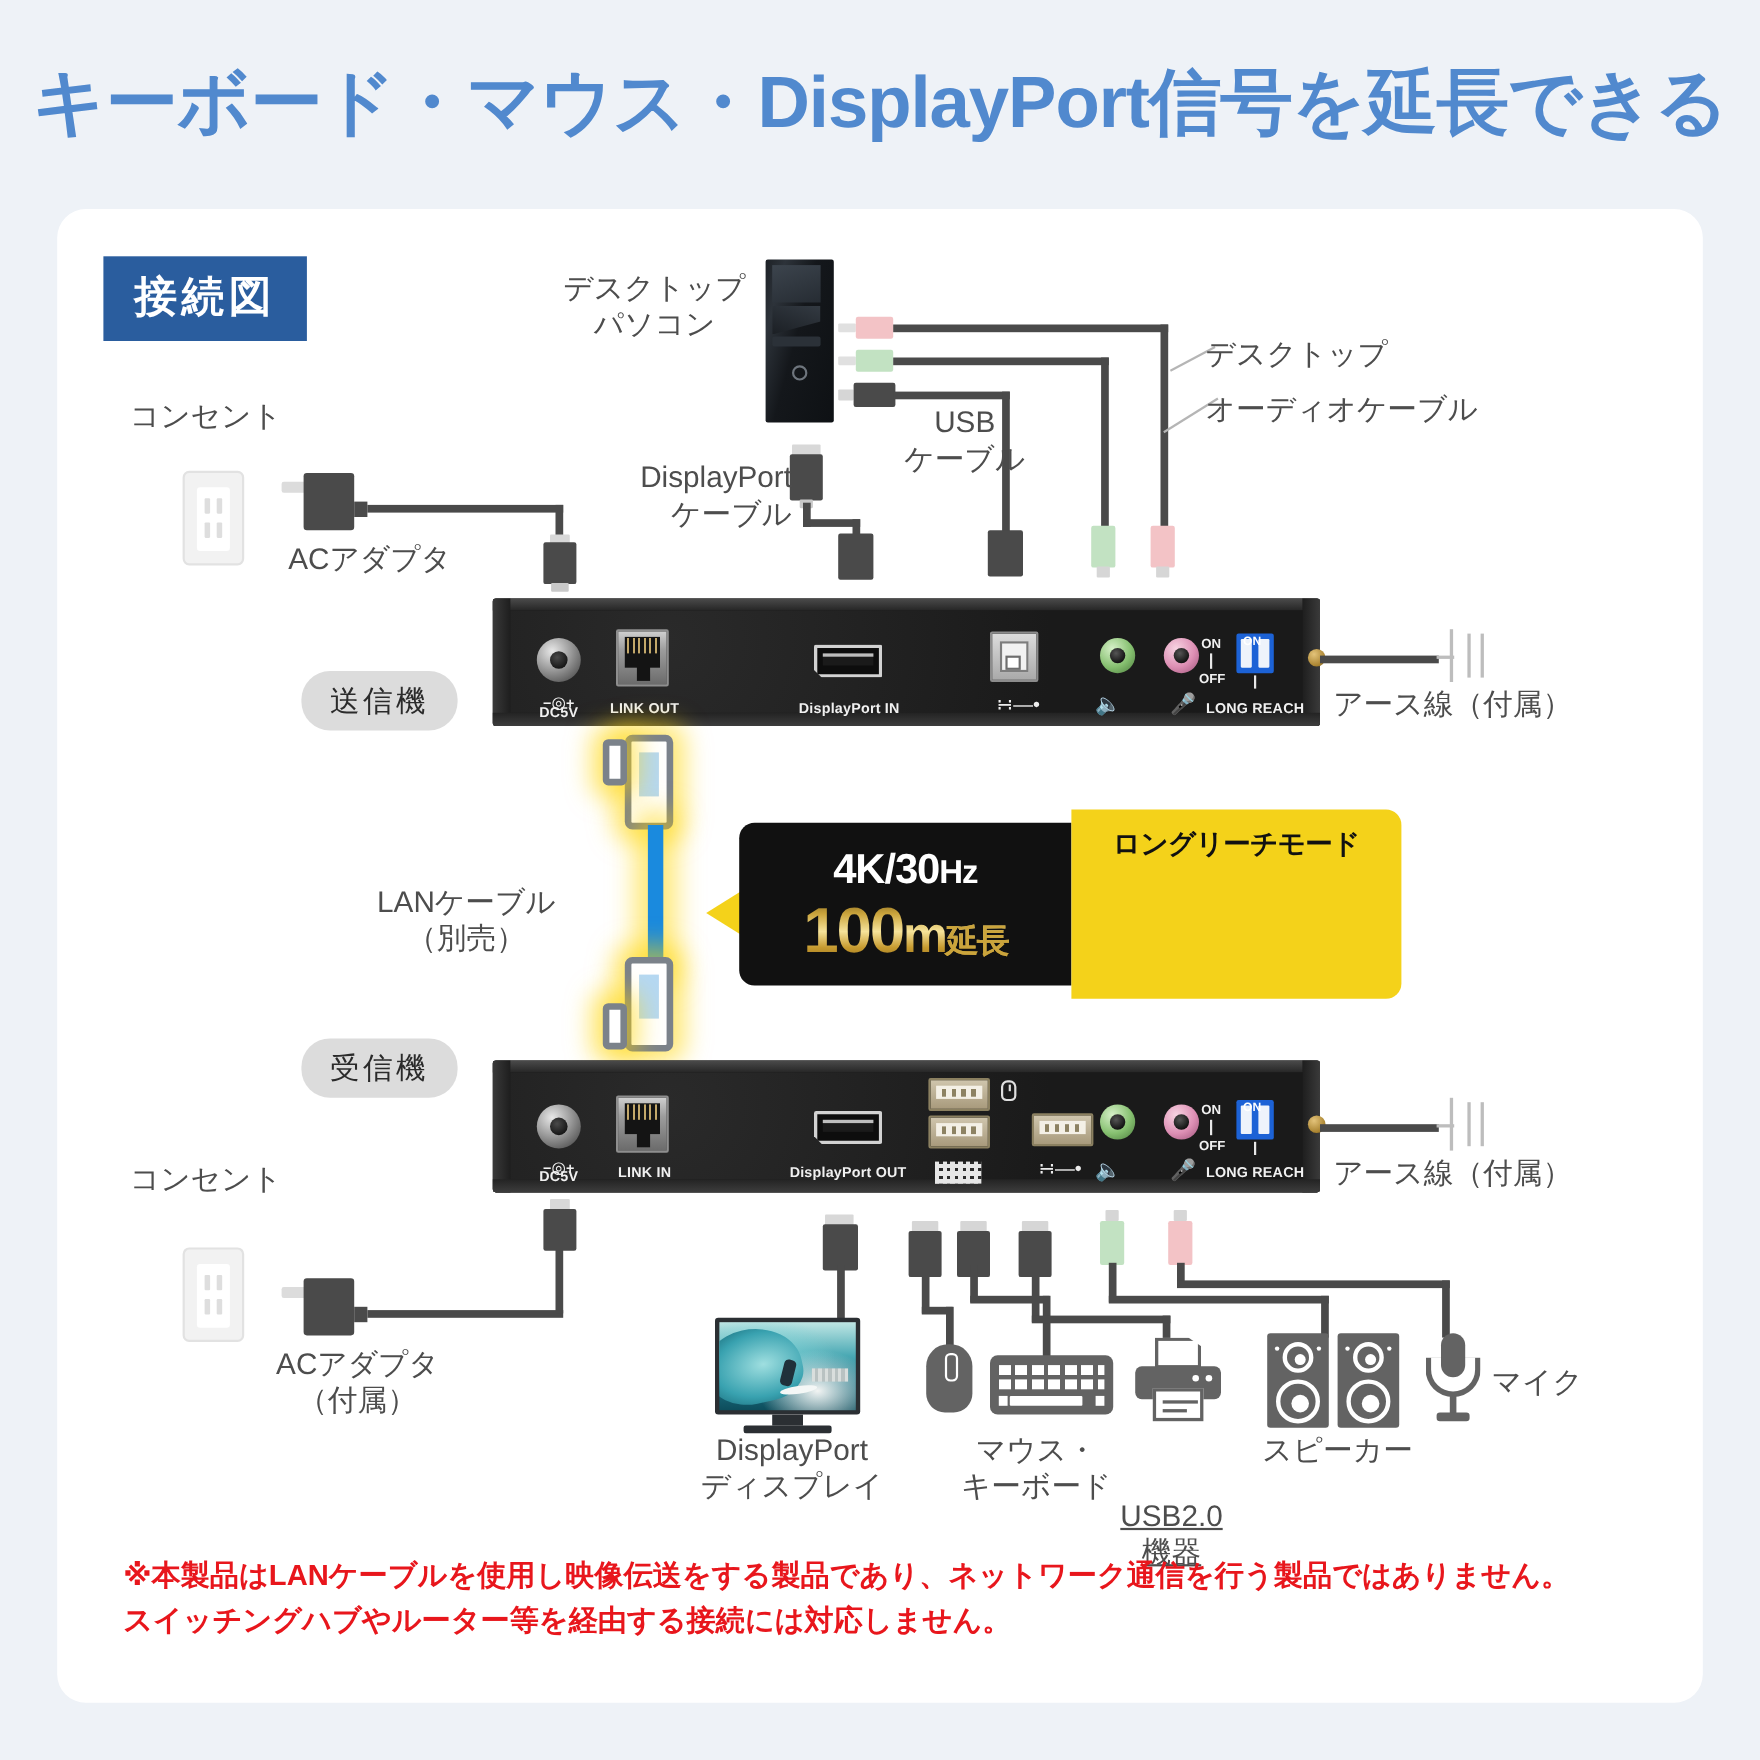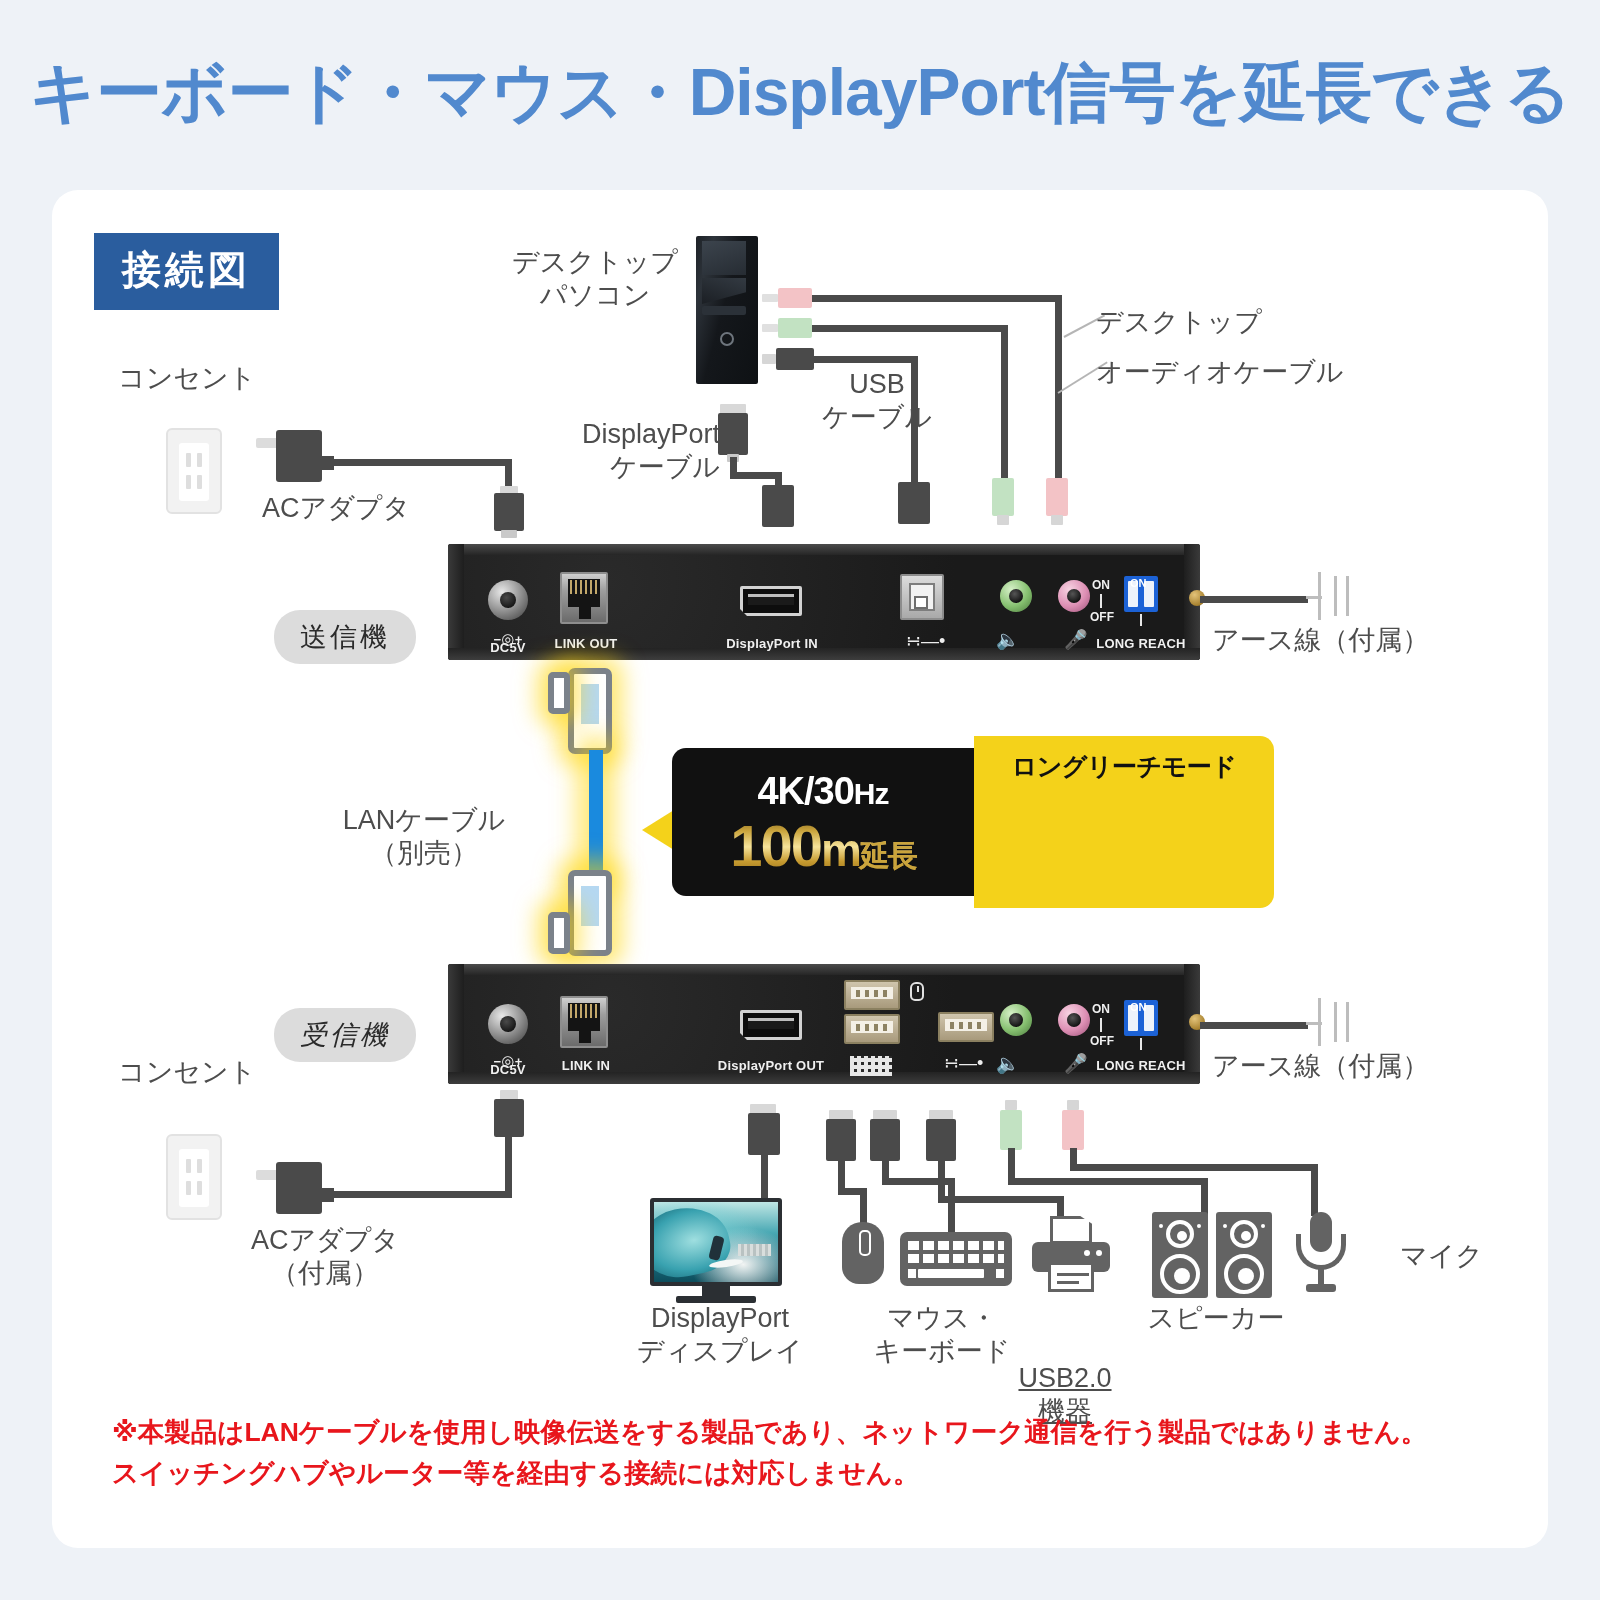--- a/index.html
+++ b/index.html
@@ -751,21 +751,21 @@
   <div id="callout-tail"></div>
   <div id="callout-black"></div>
   <div id="co-4k"><span>4K/30</span><span class="hz">Hz</span></div>
   <div id="co-100"><span>100</span><span class="m">m</span><span class="ex">延長</span></div>
 
   <div id="callout-yellow">
     <div id="co-mode">ロングリーチモード</div>
   </div>
 </div>
 
-<div class="pill" style="left:274px; top:1008px;font-style:italic;">受信機</div>
+<div class="pill" style="left:274px; top:944px;">受信機</div>
 
 <div class="device" style="left:448px; top:964px; width:752px; height:120px;">
   <div class="top-edge"></div>
   <div class="side-l"></div>
   <div class="side-r"></div>
   <div class="face"></div>
   <div class="bot-edge"></div>
 
   <div class="dc-jack" style="left:40px; top:40px;"></div>
   <div class="port-label" style="left:14px; top:88px; width:92px;">−<span style="font-size:15px">◎</span>+</div>
@@ -949,16 +949,16 @@
 <div class="wire wire-v" style="left:1070px; top:1148px; height:22px;"></div>
 <div class="wire wire-h" style="left:1070px; top:1164px; width:248px;"></div>
 <div class="wire wire-v" style="left:1311px; top:1164px; height:52px;"></div>
 
 <div id="mic-icon">
   <div class="cap"></div>
   <div class="arc"></div>
   <div class="stem"></div>
   <div class="foot"></div>
 </div>
-<div class="lbl" style="left:1356px; top:1240px;margin-left:44px;">マイク</div>
+<div class="lbl" style="left:1356px; top:1240px;">マイク</div>
 
 <div id="disclaimer">※本製品はLANケーブルを使用し映像伝送をする製品であり、ネットワーク通信を行う製品ではありません。
   スイッチングハブやルーター等を経由する接続には対応しません。</div>
 
 </body></html>

